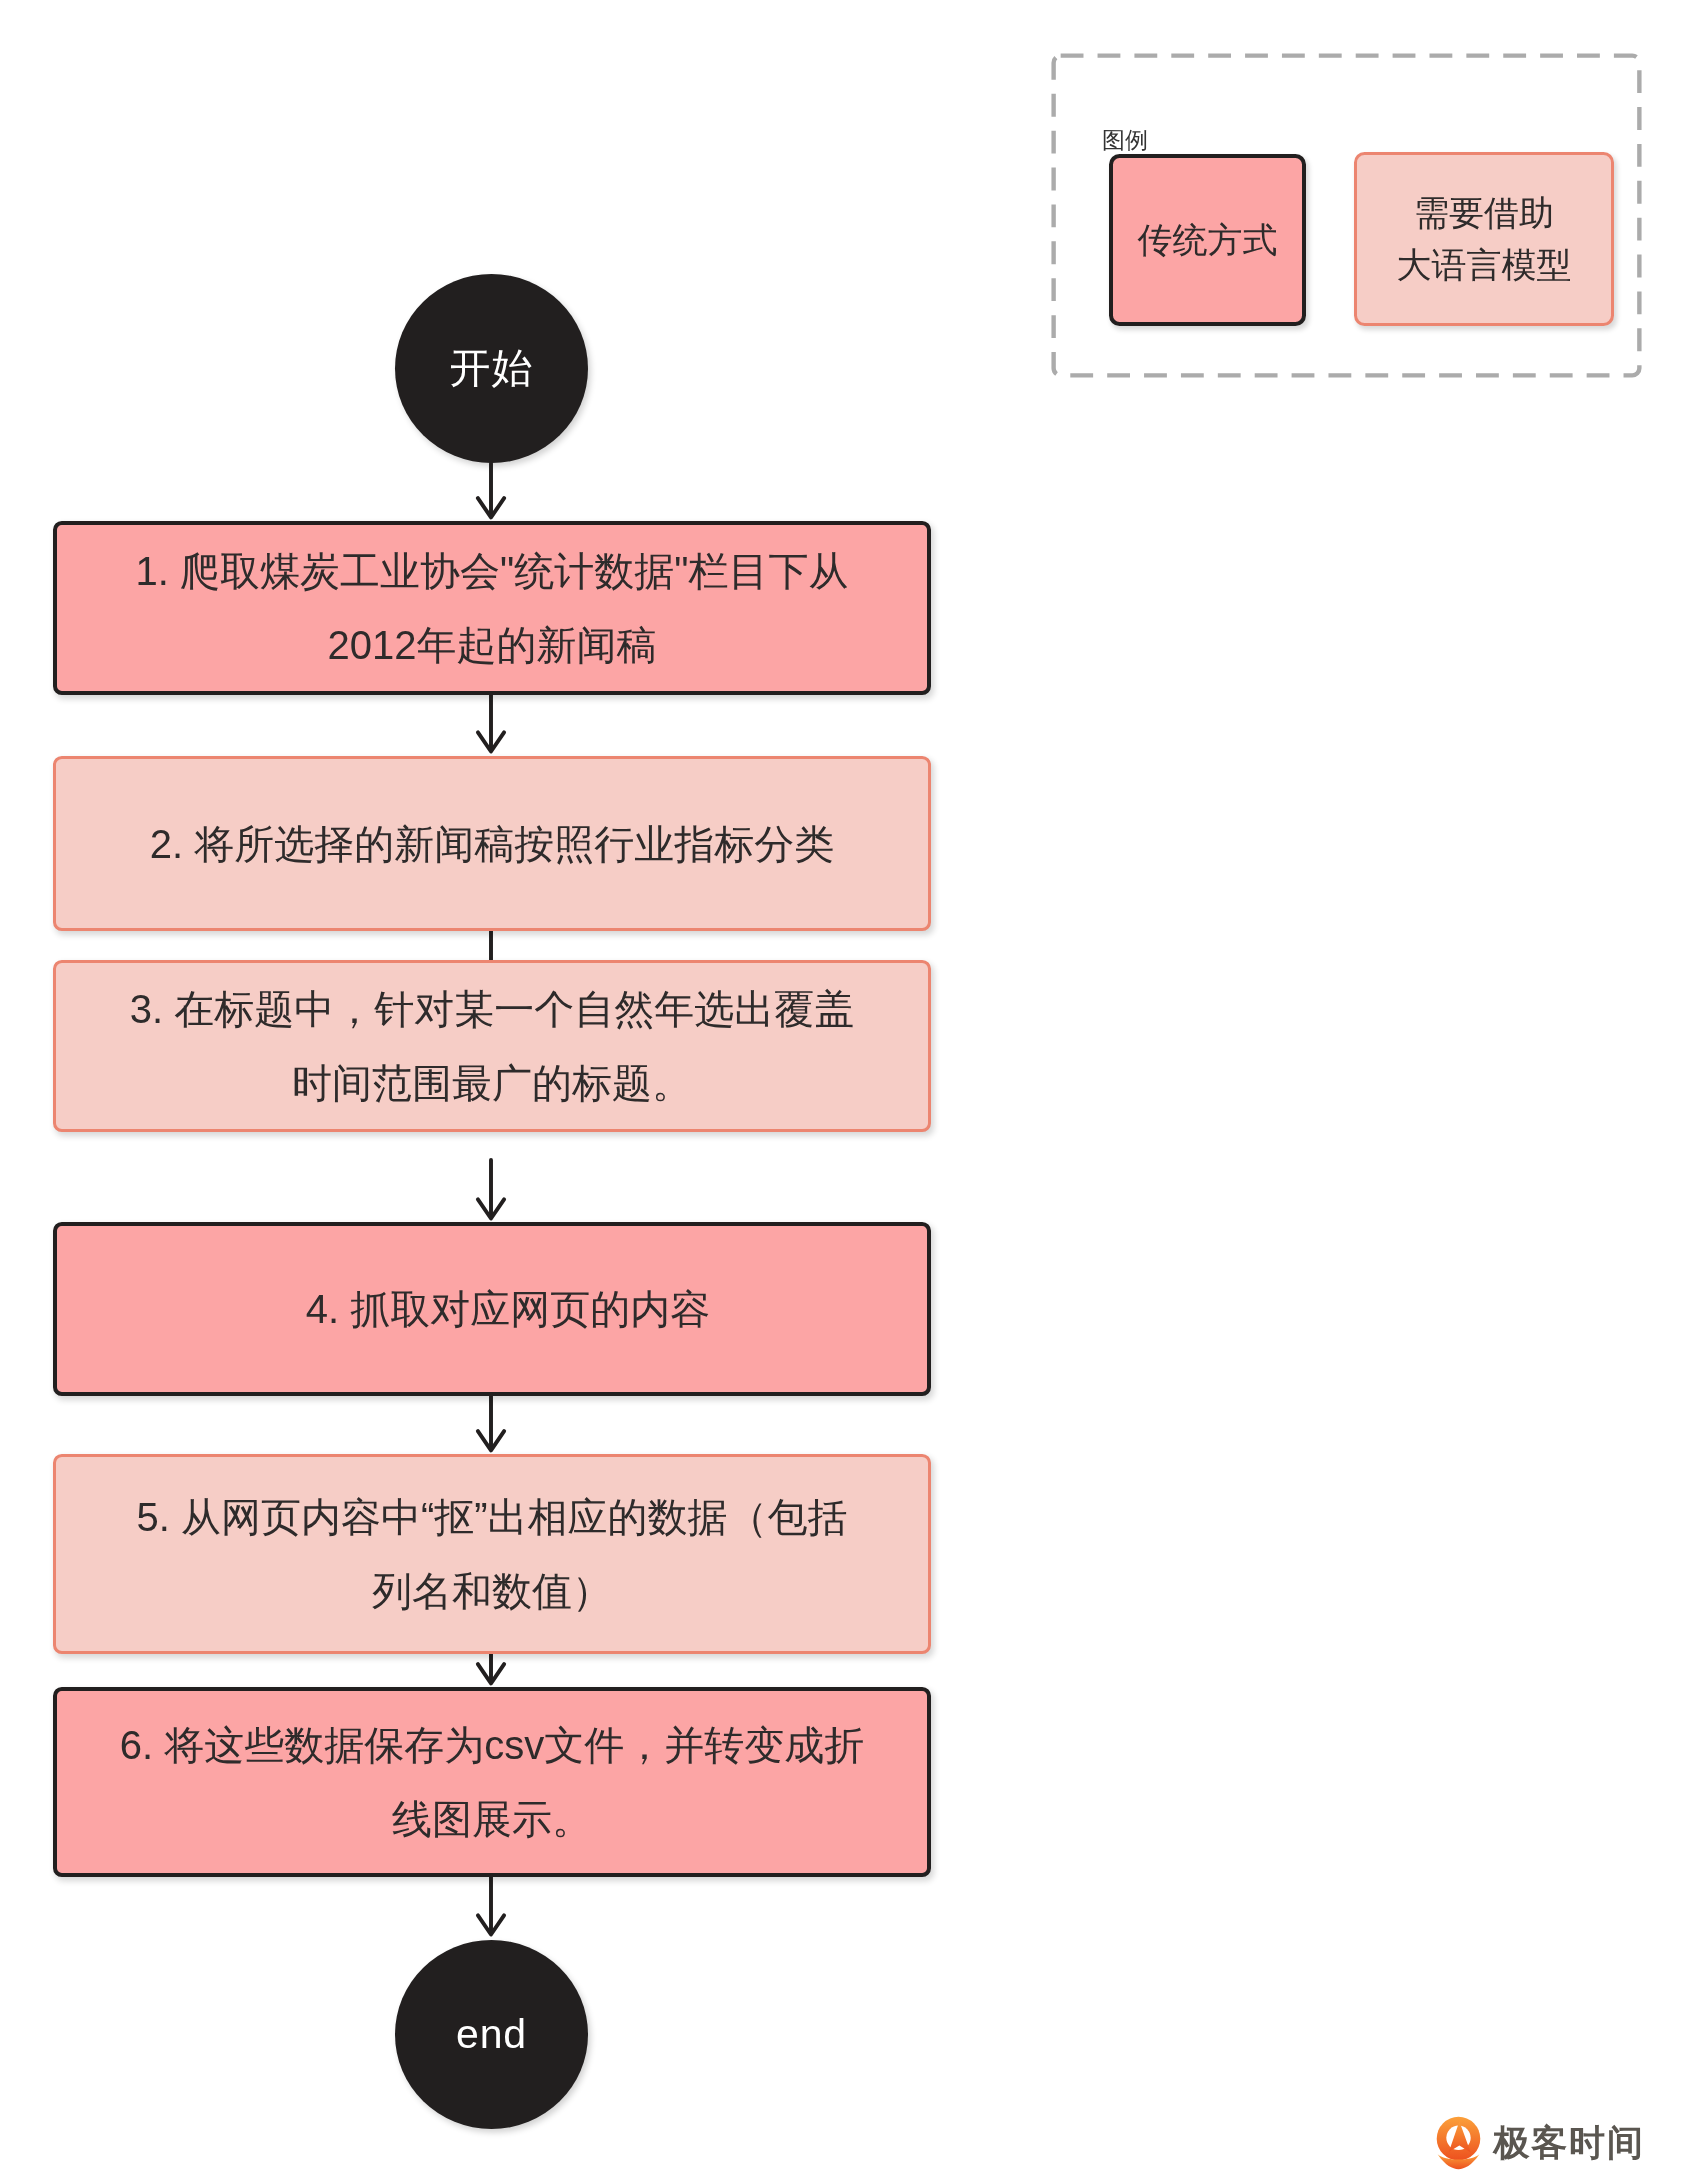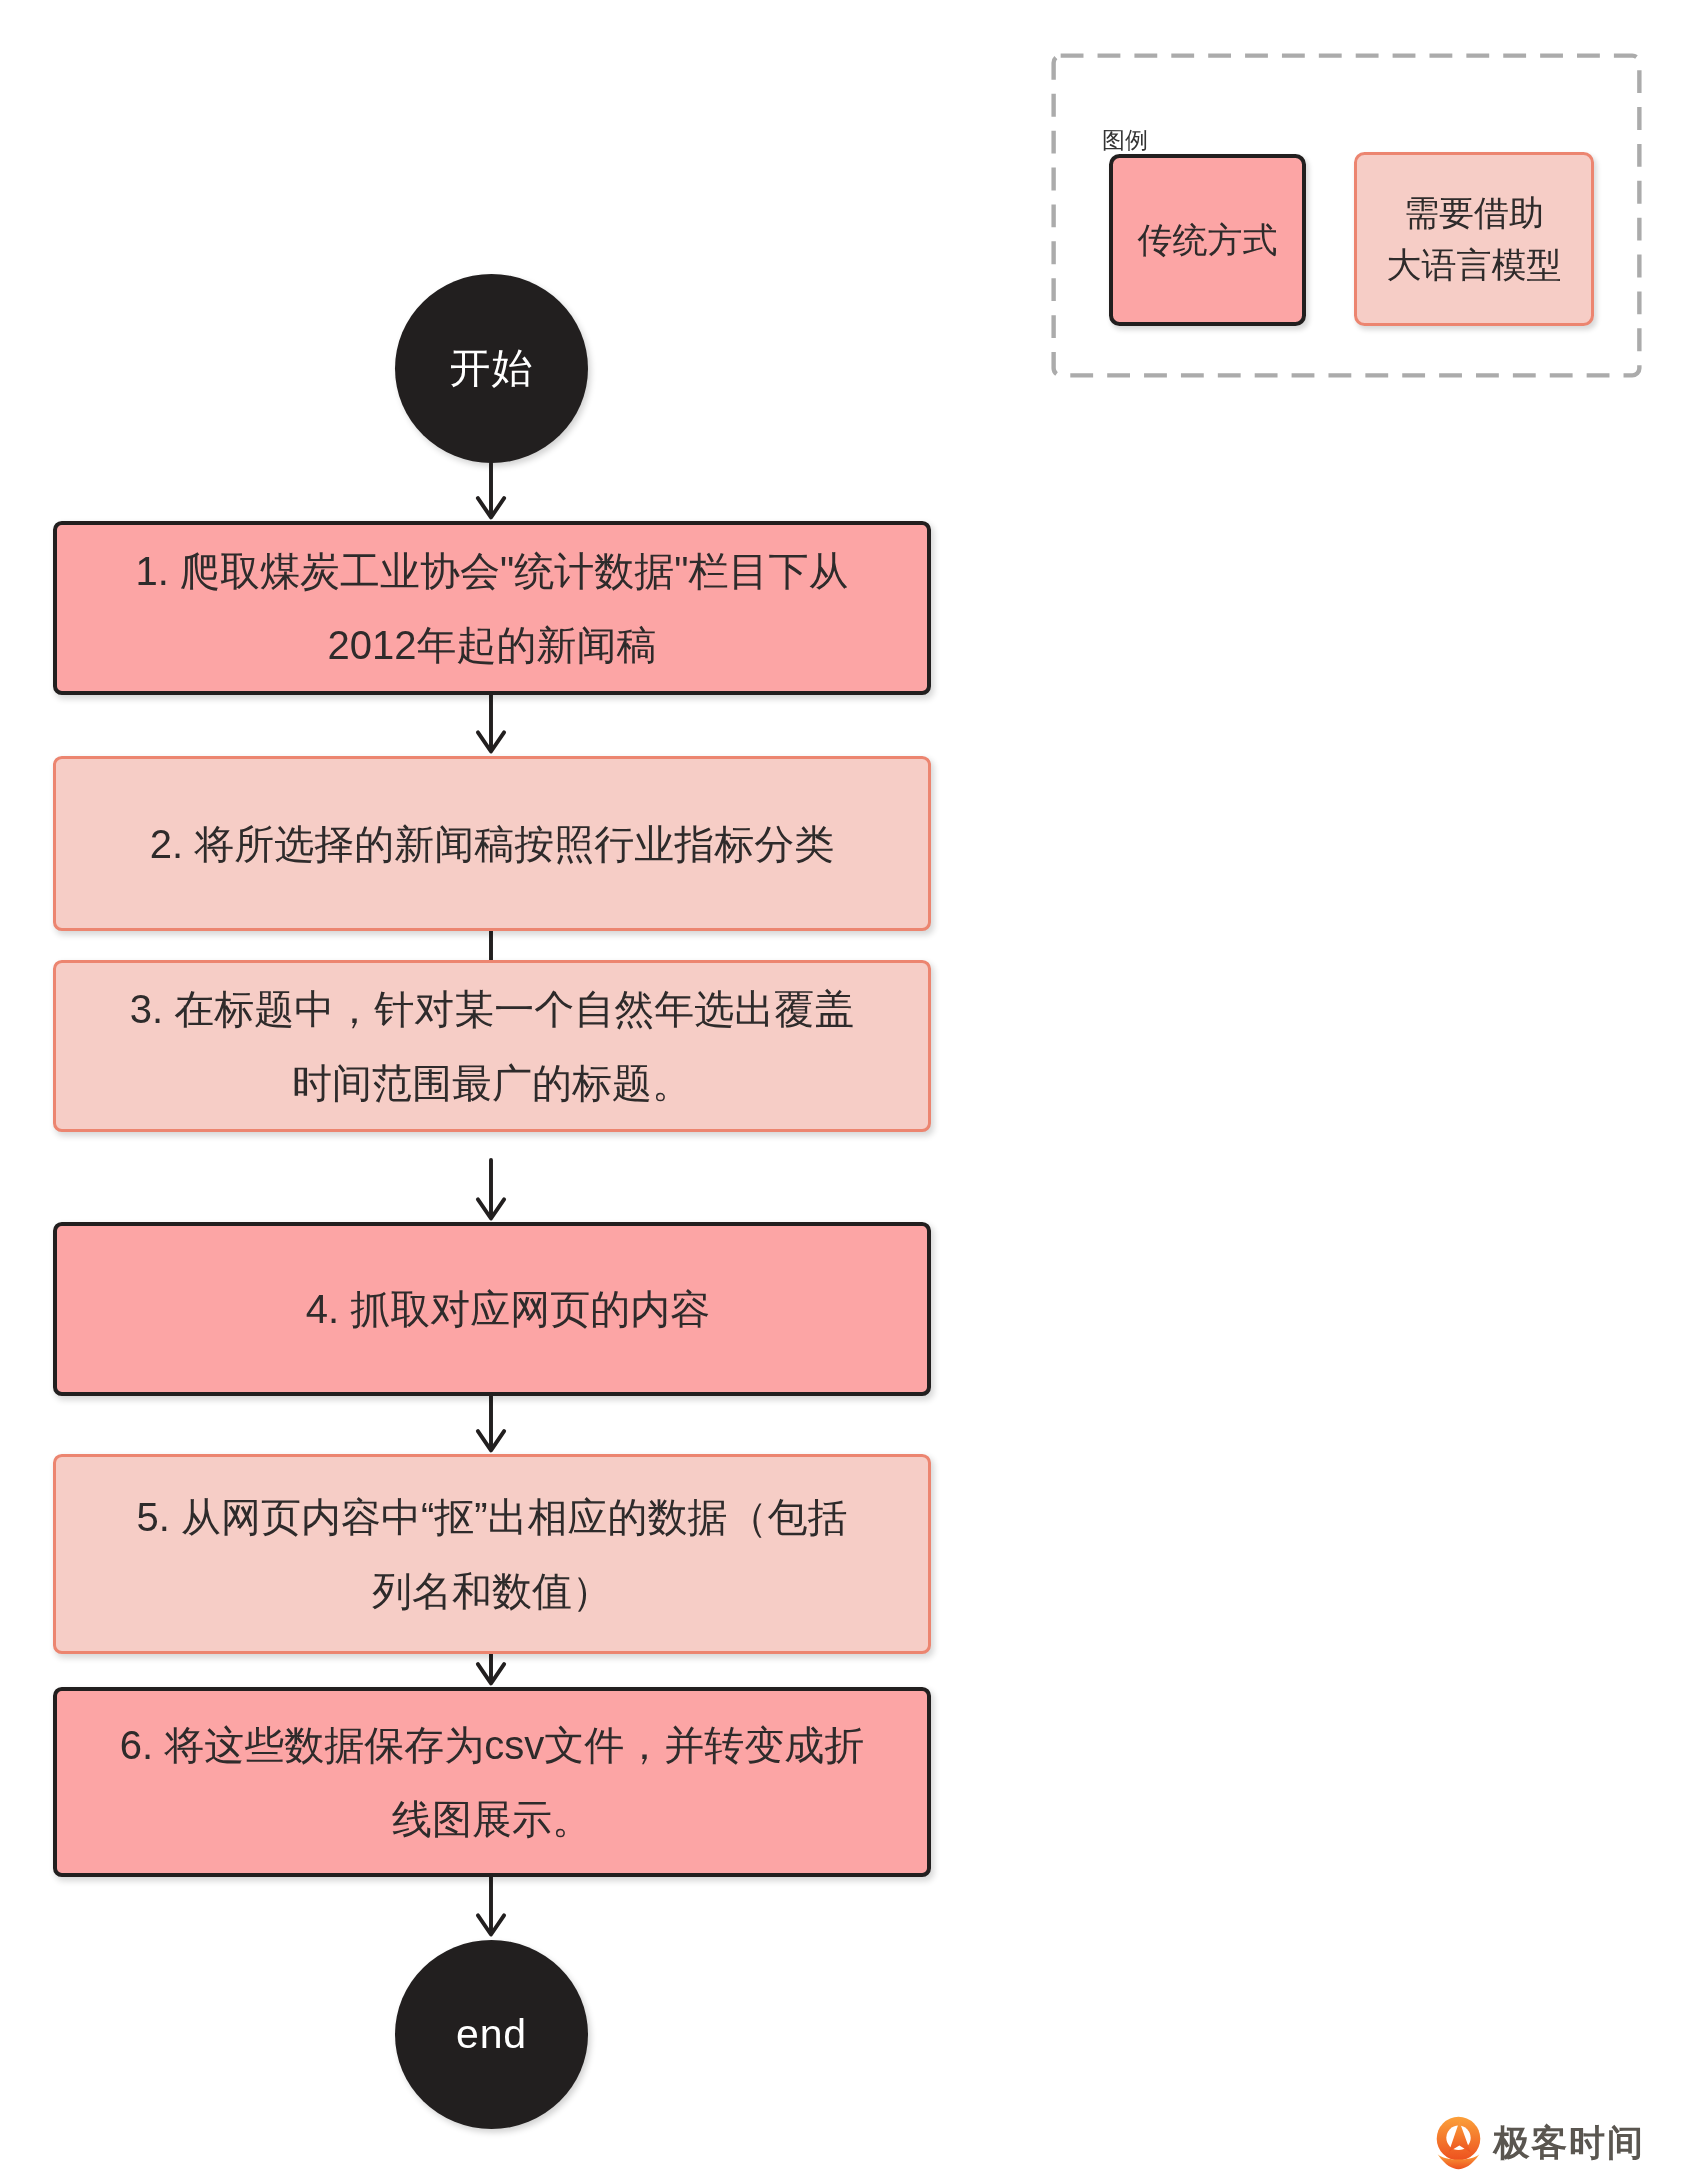--- a/index.html
+++ b/index.html
@@ -36,21 +36,21 @@
   
   #legend{position:absolute;left:1051px;top:53px;width:591px;height:325px;}
   #legend .dash-rect{position:absolute;left:0;top:0;}
   .legend-title{position:absolute;left:51px;top:26px;font-size:23px;color:#333333;margin-top:46px;}
   .legend-box{
     position:absolute;box-sizing:border-box;border-radius:10.5px;display:flex;align-items:center;justify-content:center;
     text-align:center;font-size:35px;line-height:1.5;white-space:pre-line;color:var(--text-ink,#2e2b2b);
     box-shadow:2.6px 3.5px 5.3px rgba(0,0,0,.15);
   }
   #legend-trad{left:58px;top:101px;width:197px;height:172px;}
-  #legend-llm{left:303px;top:99px;width:240px;height:174px;}
+  #legend-llm{left:303px;top:99px;width:260px;height:174px;}
   
   #logo{position:absolute;left:1434px;top:2084px;display:flex;align-items:center;gap:10.5px;margin-top:32px;}
   #logo .logo-text{font-size:36px;font-weight:600;color:var(--logo-text-color,#5a5650);letter-spacing:1.8px;}
 </style>
 </head>
 <body>
 
 <div class="canvas">
 
   <div class="terminal" id="start-node">开始</div>

